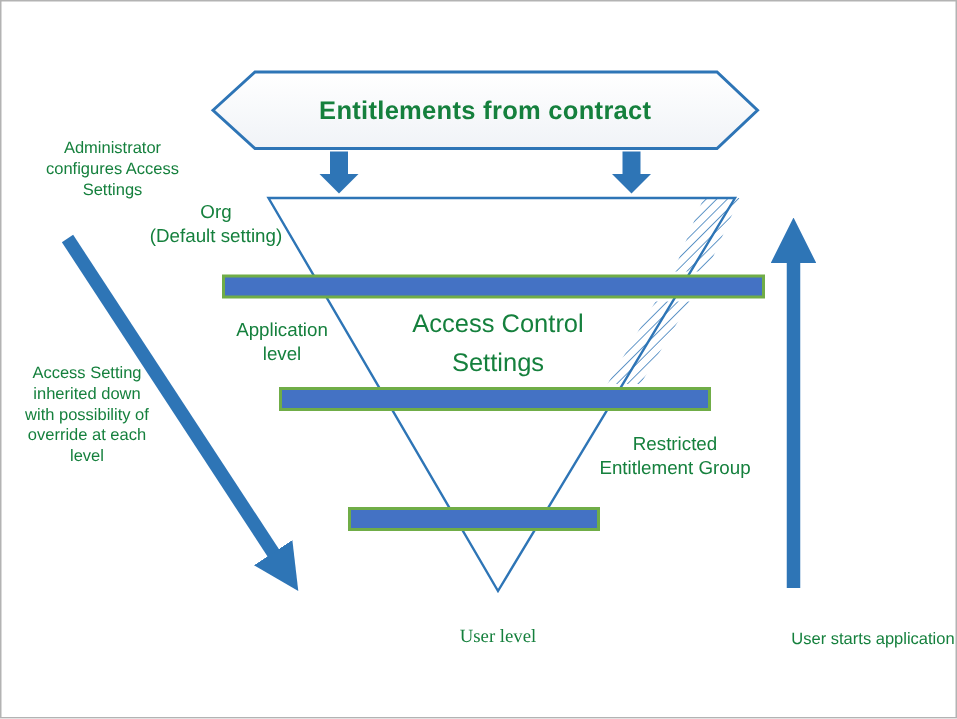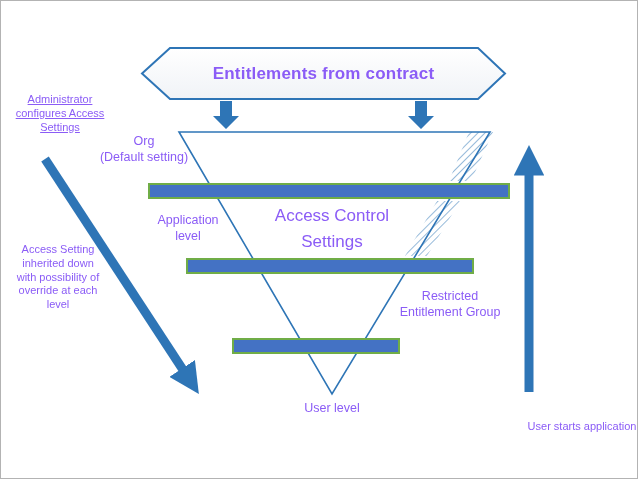--- a/index.html
+++ b/index.html
@@ -2,21 +2,21 @@
 <html><head>
 <meta charset="utf-8">
 <style>
   html,body{margin:0;padding:0;background:#e9e9e9;font-family:"Liberation Sans",sans-serif;}
   #canvas{
     position:relative;width:638px;height:479px;background:#ffffff;
     border:1px solid #b3b3b3;box-sizing:border-box;overflow:hidden;
   }
   #art{position:absolute;left:0;top:0;}
   .txt{
-    position:absolute;color:#8b5cf6;text-align:center;
+    position:absolute;color:#15803d;text-align:center;
     white-space:pre-line;line-height:1.25;pointer-events:none;
   }
   .banner-label{font-size:17px;font-weight:600;letter-spacing:.2px;}
   .funnel-title{font-size:17px;font-weight:400;line-height:1.55;}
   .lbl{font-size:12.5px;}
   .ann{font-size:11px;}
   .ann-sm{font-size:10.5px;}
 </style>
 </head>
 <body>
@@ -60,23 +60,23 @@
 
   <div class="txt funnel-title" style="left:231px;top:202px;width:200px;">Access Control
 Settings</div>
 
   <div class="txt lbl" style="left:82px;top:133px;width:122px;">Org
 (Default setting)</div>
   <div class="txt lbl" style="left:131px;top:212px;width:112px;">Application
 level</div>
   <div class="txt lbl" style="left:381px;top:288px;width:136px;">Restricted
 Entitlement Group</div>
-  <div class="txt lbl" style="left:281px;top:400px;width:100px;">User level</div>
+  <div class="txt lbl" style="left:281px;top:416px;width:100px;font-family:Liberation Serif, serif;">User level</div>
 
-  <div class="txt ann" style="left:10px;top:92px;width:98px;text-decoration:underline;">Administrator
+  <div class="txt ann" style="left:25px;top:92px;width:98px;">Administrator
 configures Access
 Settings</div>
   <div class="txt ann" style="left:6px;top:242px;width:102px;">Access Setting
 inherited down
 with possibility of
 override at each
 level</div>
   <div class="txt ann" style="left:524px;top:419px;width:114px;">User starts application</div>
 
 </div>

